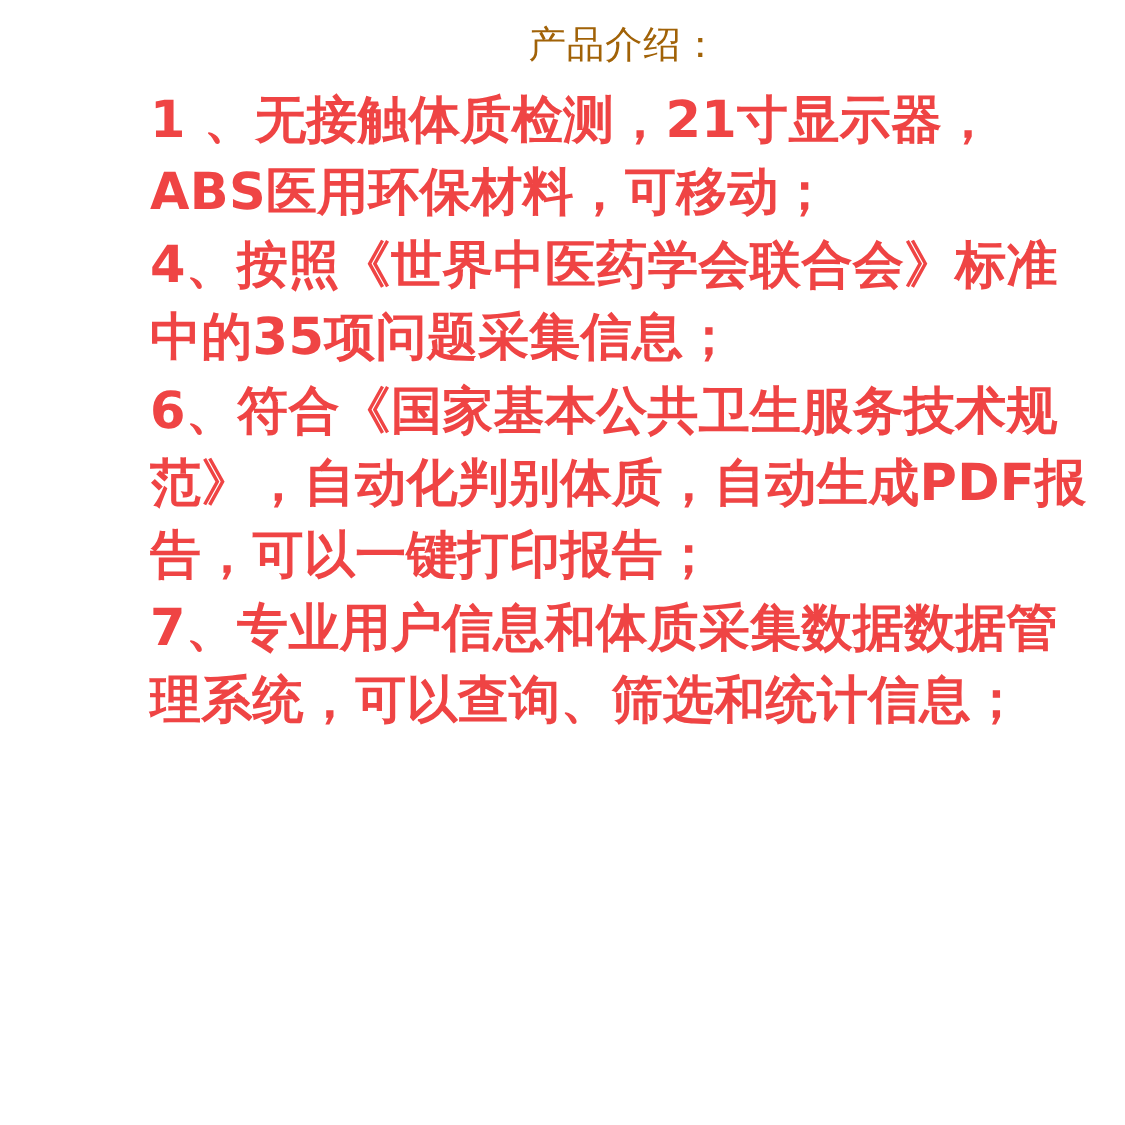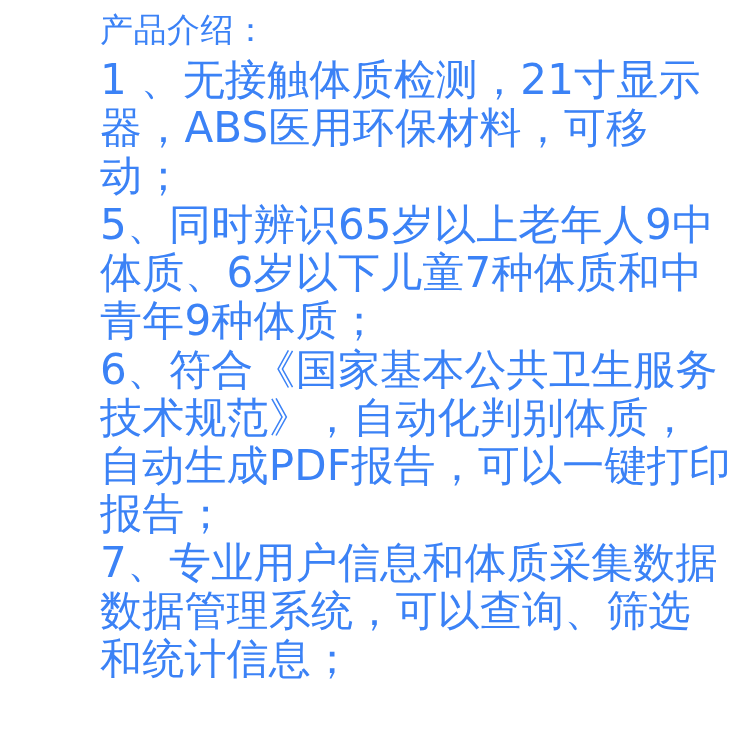--- a/index.html
+++ b/index.html
@@ -15,50 +15,51 @@
     color: #1a1a1a;
   }
   .doc {
     box-sizing: border-box;
     width: 750px;
     height: 750px;
     padding: 6px 18px 0 100px;
     background: #ffffff;
   }
   .doc-title {
-    font-size: 33px;
+    font-size: 25px;
     line-height: 48px;
     letter-spacing: 0.5px;
     font-weight: 400;
     margin: 0 0 2px 0;
-    color: #3b82f6;
+    color: #a16207;
     white-space: nowrap;
+    text-align: center;
   }
   .para {
-    font-size: 42px;
+    font-size: 34px;
     line-height: 48px;
     letter-spacing: 0.2px;
-    font-weight: 400;
-    color: #3b82f6;
+    font-weight: 700;
+    color: #ef4444;
     margin: 0;
     text-indent: 0;
   }
   .para-list {
     list-style: none;
     margin: 0;
     padding: 0;
   }
   .para-list li {
     margin: 0 0 1px 0;
   }
 </style>
 </head>
 <body>
 
 <div class="doc">
   <h1 class="doc-title">产品介绍：</h1>
   <ol class="para-list">
     <li class="para">1 、无接触体质检测，21寸显示器，ABS医用环保材料，可移动；</li>
-    <li class="para">5、同时辨识65岁以上老年人9中体质、6岁以下儿童7种体质和中青年9种体质；</li>
+    <li class="para">4、按照《世界中医药学会联合会》标准中的35项问题采集信息；</li>
     <li class="para">6、符合《国家基本公共卫生服务技术规范》，自动化判别体质，自动生成PDF报告，可以一键打印报告；</li>
     <li class="para">7、专业用户信息和体质采集数据数据管理系统，可以查询、筛选和统计信息；</li>
   </ol>
 </div>
 
 </body></html>

